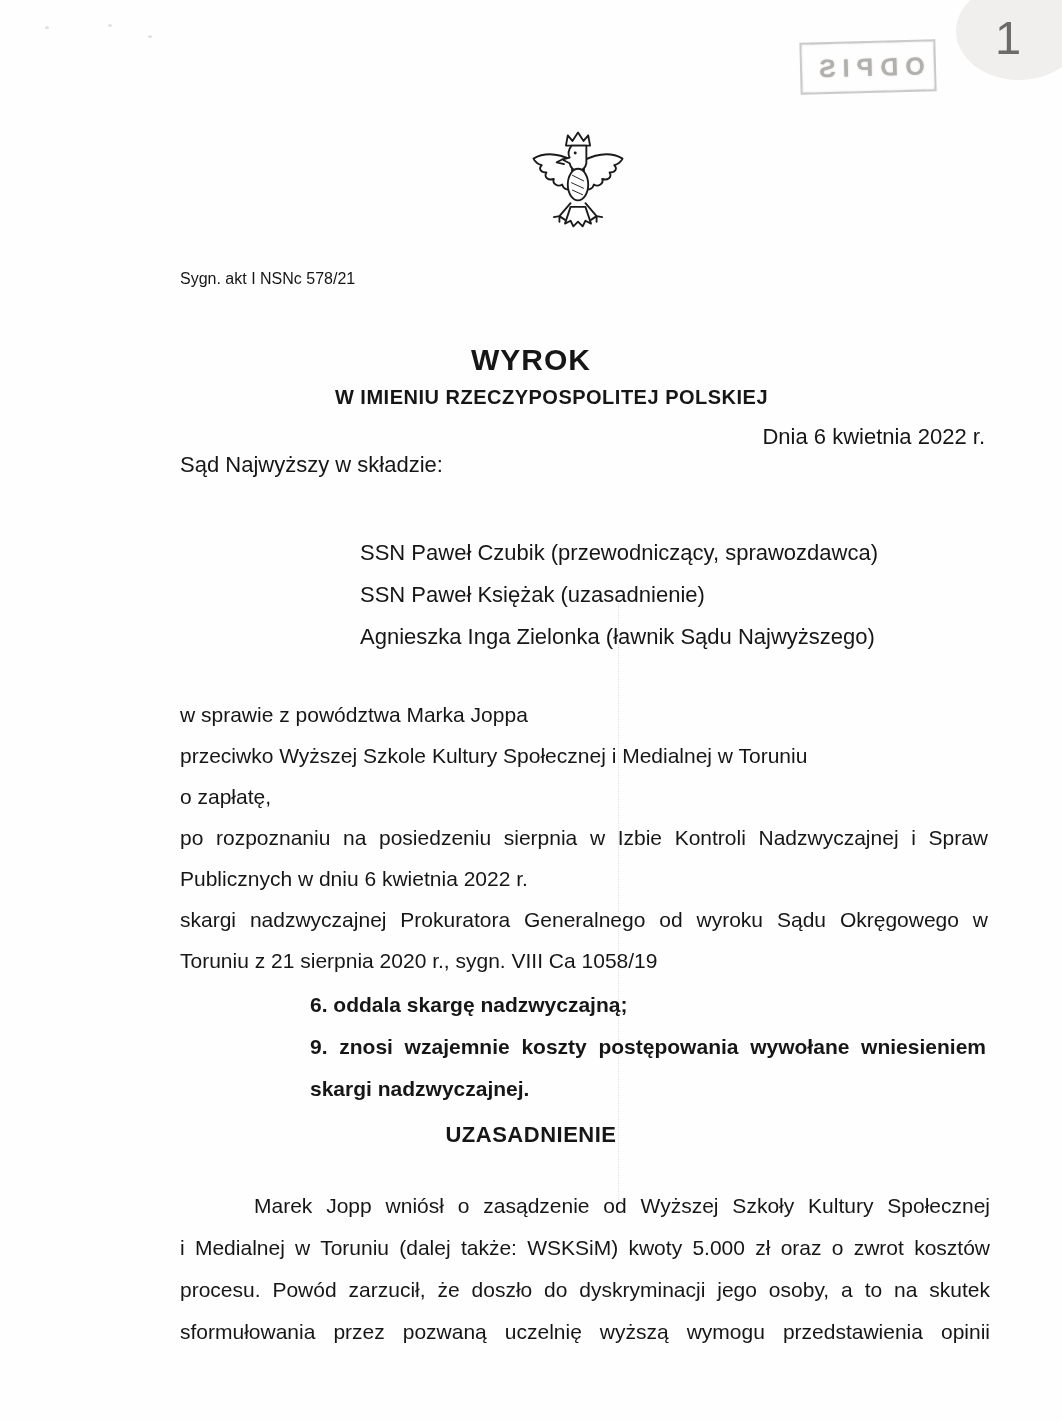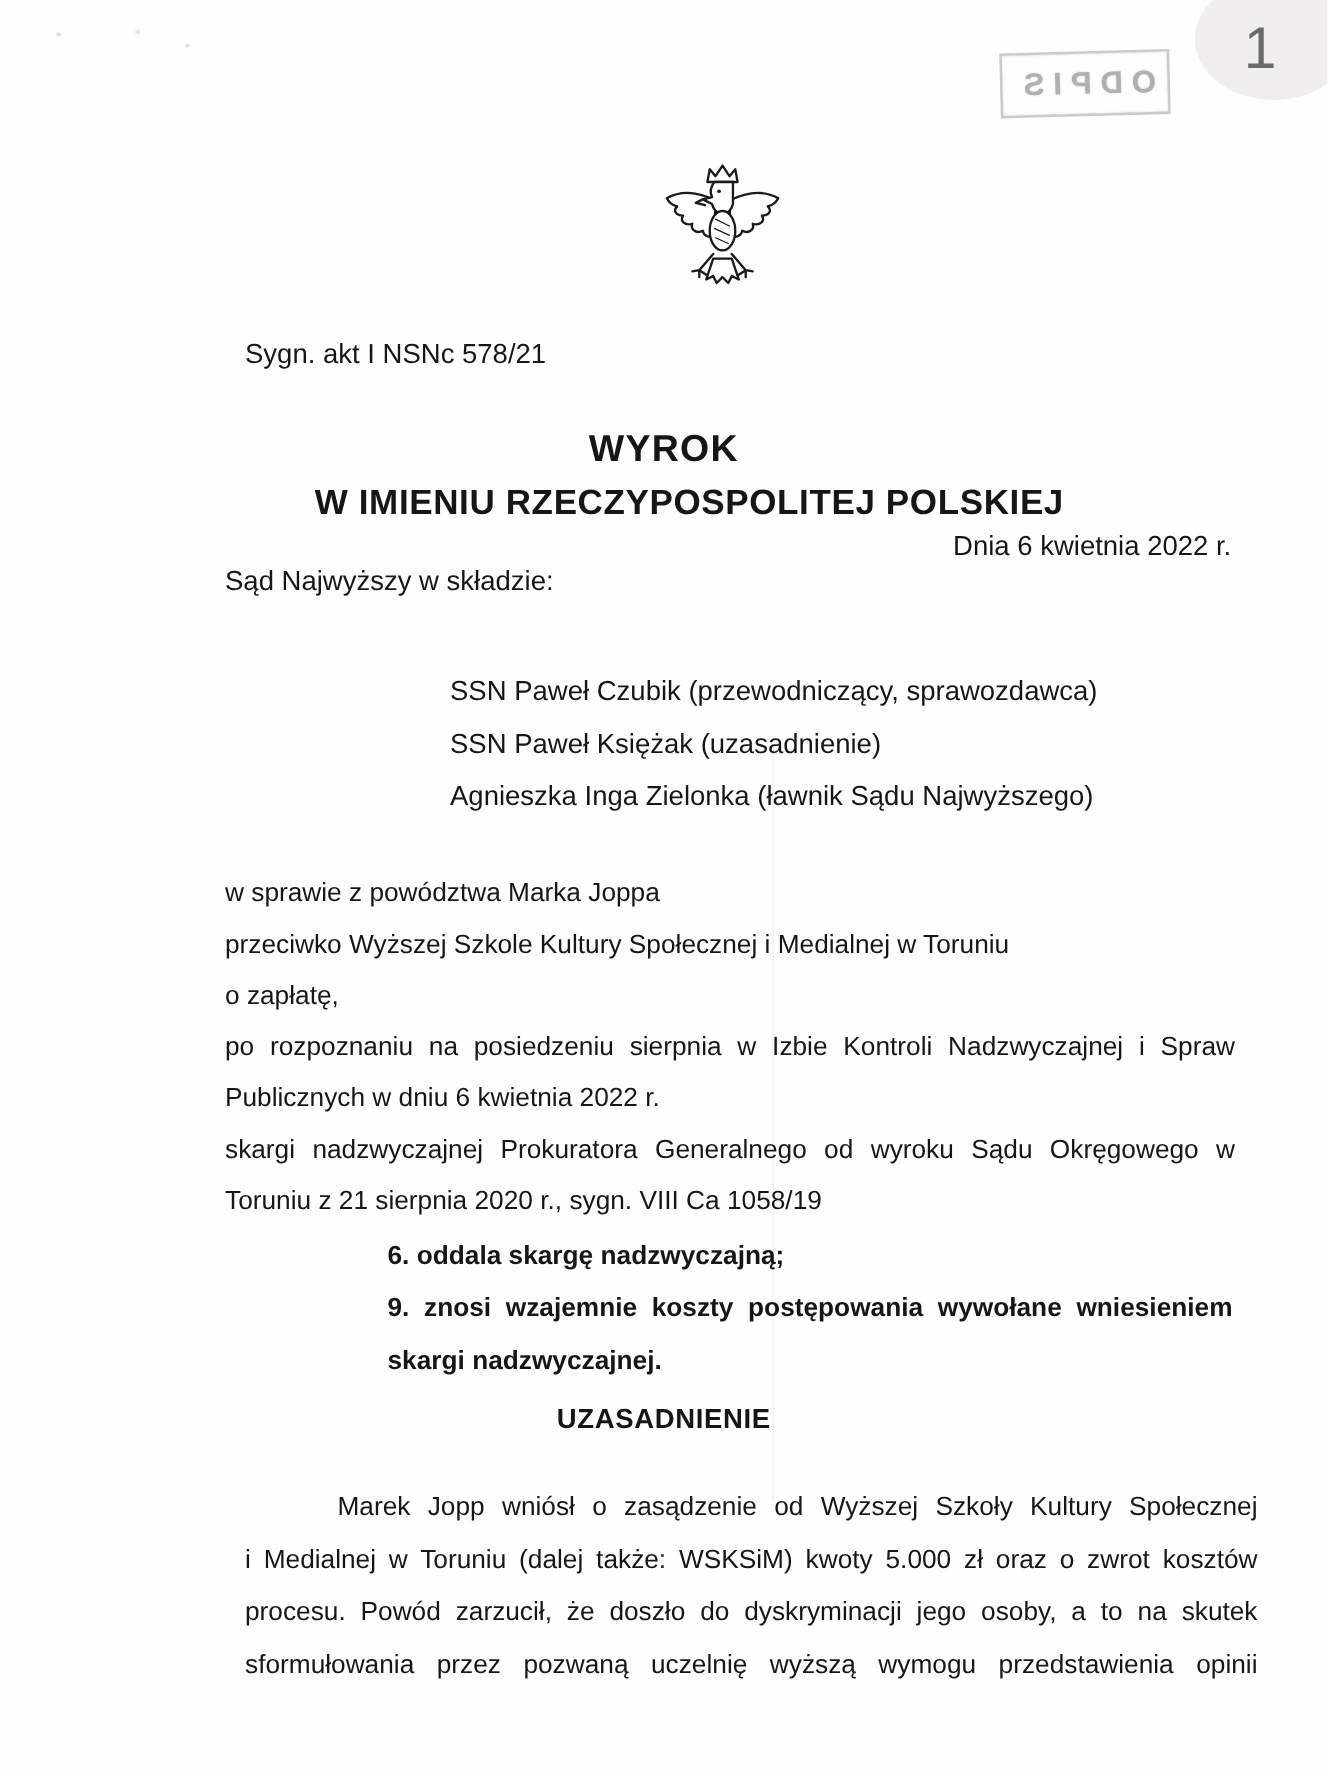--- a/index.html
+++ b/index.html
@@ -39,39 +39,39 @@
 
   
   .speck{width:4px;height:3px;background:#c9c9c9;opacity:.55;border-radius:50%;}
 
   
   .fold{
     left:618px;top:600px;height:600px;width:0;
     border-left:1px dotted #e2e2e0;
   }
 
-  .sygn{left:196px;top:270px;font-size:22px;}
+  .sygn{left:180px;top:270px;font-size:16px;}
 
   .title-block{left:0;top:330px;width:1062px;text-align:center;margin-top:13px;}
   .title-main{font-size:30px;font-weight:bold;letter-spacing:1px;}
-  .title-sub{font-size:28px;font-weight:bold;letter-spacing:.5px;margin-top:9px;padding-left:41px;}
+  .title-sub{font-size:20px;font-weight:bold;letter-spacing:.5px;margin-top:9px;padding-left:41px;}
 
   .date-line{right:77px;top:424px;font-size:22px;}
   .court-intro{left:180px;top:452px;font-size:22px;}
 
   .judges{left:360px;top:532px;font-size:22px;line-height:42px;}
 
   .case-block{left:180px;top:694px;width:808px;font-size:21px;line-height:41px;}
   .verdict-block{left:310px;top:984px;width:676px;font-size:21px;font-weight:bold;line-height:42px;}
   .just{text-align:justify;text-align-last:justify;}
 
   .uzas-heading{left:0;top:1122px;width:1062px;text-align:center;
     font-size:22px;font-weight:bold;letter-spacing:.5px;}
 
-  .body-block{left:196px;top:1185px;width:810px;font-size:21px;line-height:42px;}
+  .body-block{left:180px;top:1185px;width:810px;font-size:21px;line-height:42px;}
   .indent{text-indent:74px;}
 
   .eagle{left:522px;top:127px;}
 </style>
 </head>
 <body>
 
 <div class="page">
 
   <div class="abs speck" style="left:45px;top:26px;"></div>

